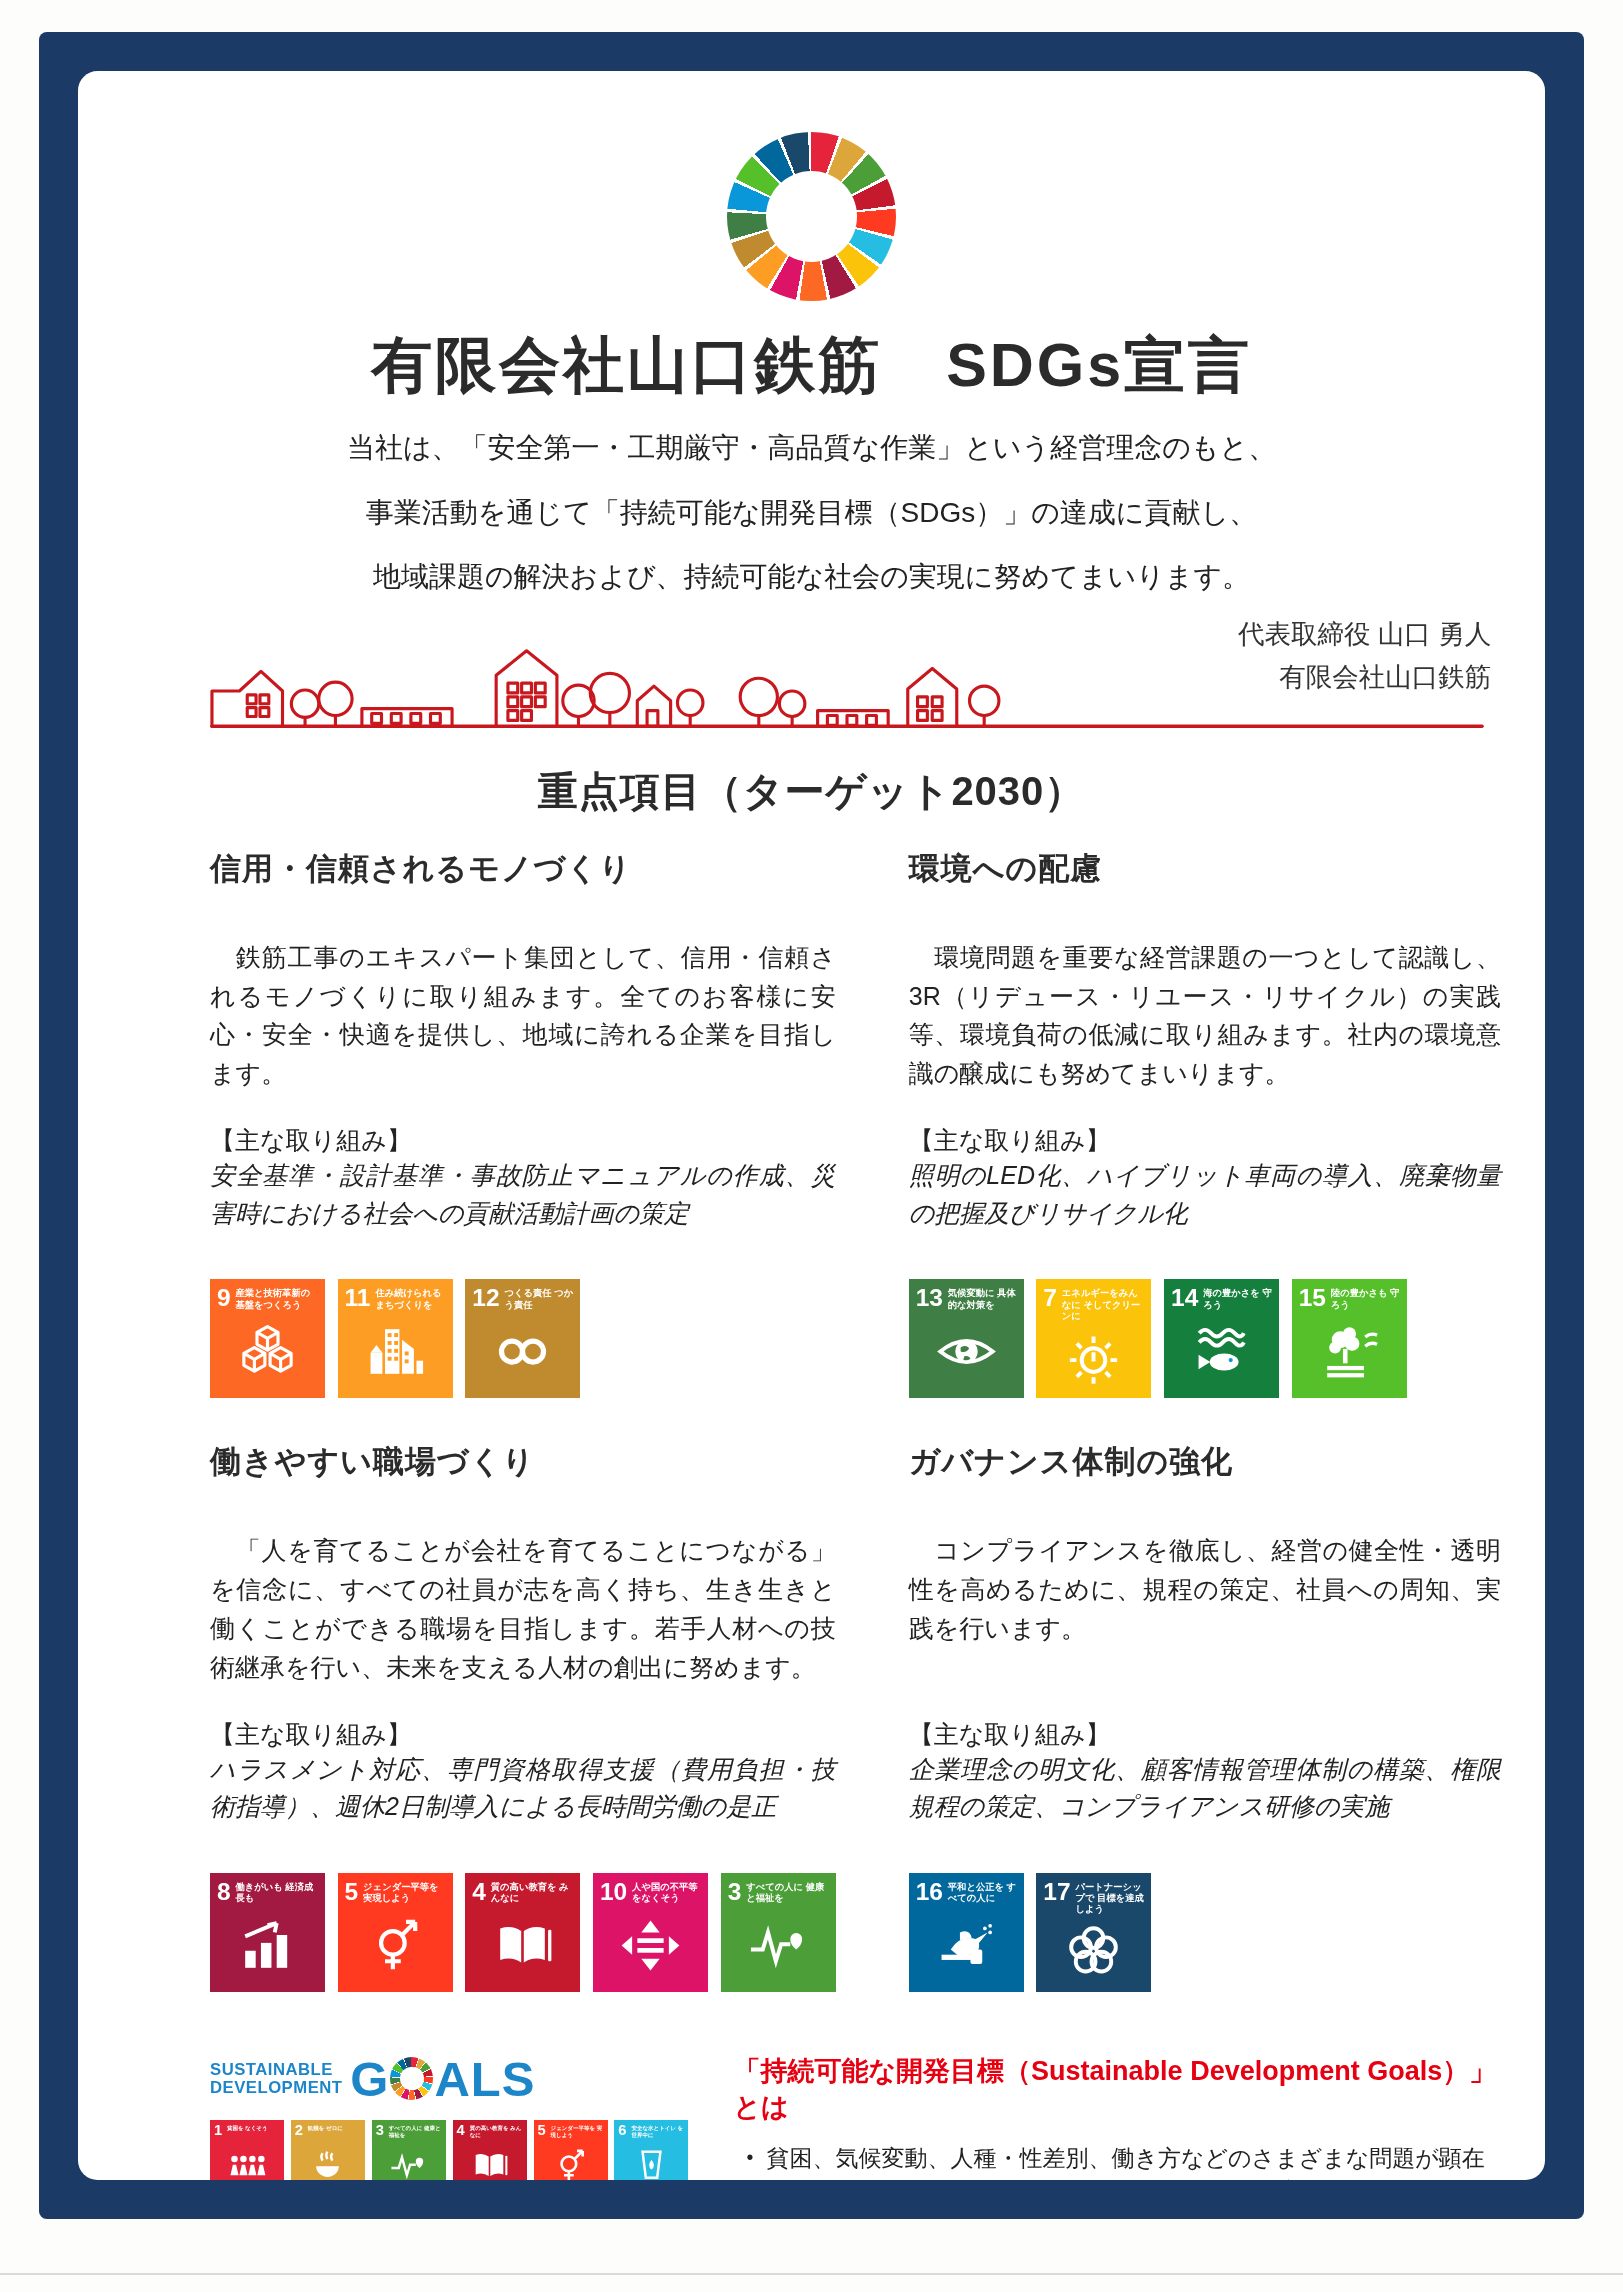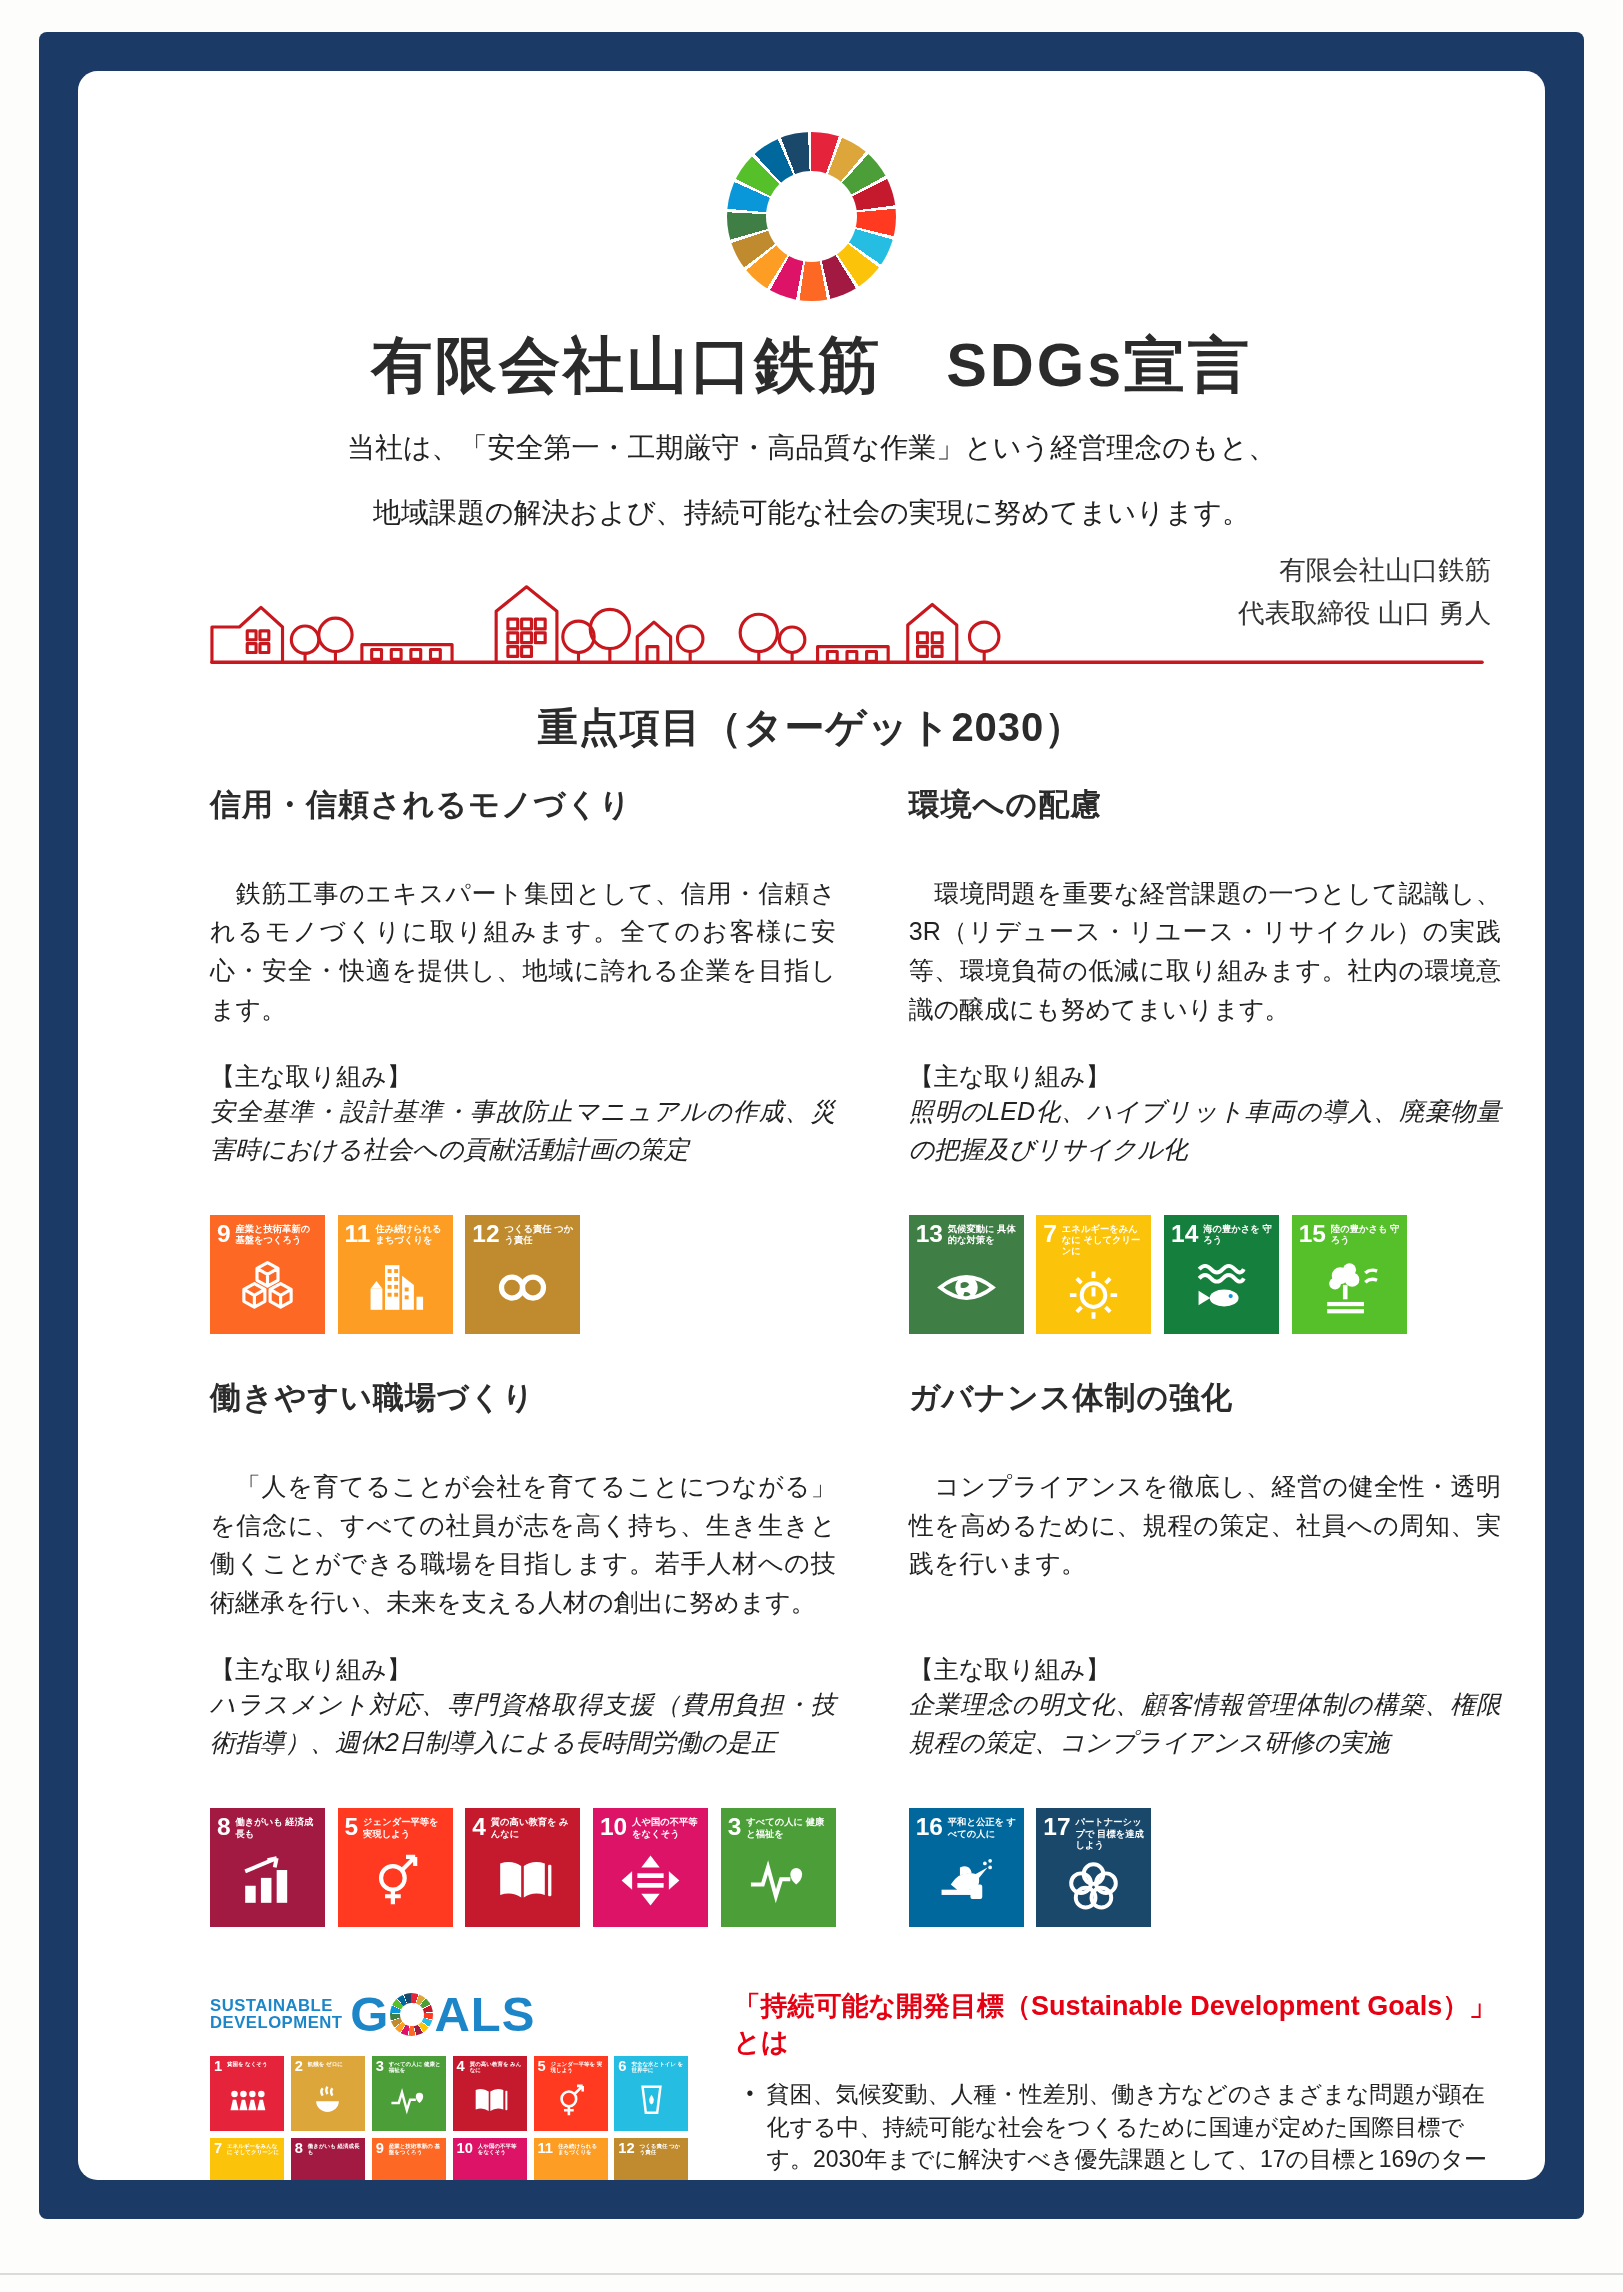--- a/index.html
+++ b/index.html
@@ -79,26 +79,27 @@
   <div class="content">
 
     <div class="ring sdg-wheel-main sdg-ring" style="background: conic-gradient(rgb(229, 36, 59) 0deg, rgb(229, 36, 59) 18.7765deg, rgb(255, 255, 255) 18.7765deg, rgb(255, 255, 255) 21.1765deg, rgb(221, 166, 58) 21.1765deg, rgb(221, 166, 58) 39.9529deg, rgb(255, 255, 255) 39.9529deg, rgb(255, 255, 255) 42.3529deg, rgb(76, 159, 56) 42.3529deg, rgb(76, 159, 56) 61.1294deg, rgb(255, 255, 255) 61.1294deg, rgb(255, 255, 255) 63.5294deg, rgb(197, 25, 45) 63.5294deg, rgb(197, 25, 45) 82.3059deg, rgb(255, 255, 255) 82.3059deg, rgb(255, 255, 255) 84.7059deg, rgb(255, 58, 33) 84.7059deg, rgb(255, 58, 33) 103.482deg, rgb(255, 255, 255) 103.482deg, rgb(255, 255, 255) 105.882deg, rgb(38, 189, 226) 105.882deg, rgb(38, 189, 226) 124.659deg, rgb(255, 255, 255) 124.659deg, rgb(255, 255, 255) 127.059deg, rgb(252, 195, 11) 127.059deg, rgb(252, 195, 11) 145.835deg, rgb(255, 255, 255) 145.835deg, rgb(255, 255, 255) 148.235deg, rgb(162, 25, 66) 148.235deg, rgb(162, 25, 66) 167.012deg, rgb(255, 255, 255) 167.012deg, rgb(255, 255, 255) 169.412deg, rgb(253, 105, 37) 169.412deg, rgb(253, 105, 37) 188.188deg, rgb(255, 255, 255) 188.188deg, rgb(255, 255, 255) 190.588deg, rgb(221, 19, 103) 190.588deg, rgb(221, 19, 103) 209.365deg, rgb(255, 255, 255) 209.365deg, rgb(255, 255, 255) 211.765deg, rgb(253, 157, 36) 211.765deg, rgb(253, 157, 36) 230.541deg, rgb(255, 255, 255) 230.541deg, rgb(255, 255, 255) 232.941deg, rgb(191, 139, 46) 232.941deg, rgb(191, 139, 46) 251.718deg, rgb(255, 255, 255) 251.718deg, rgb(255, 255, 255) 254.118deg, rgb(63, 126, 68) 254.118deg, rgb(63, 126, 68) 272.894deg, rgb(255, 255, 255) 272.894deg, rgb(255, 255, 255) 275.294deg, rgb(10, 151, 217) 275.294deg, rgb(10, 151, 217) 294.071deg, rgb(255, 255, 255) 294.071deg, rgb(255, 255, 255) 296.471deg, rgb(86, 192, 43) 296.471deg, rgb(86, 192, 43) 315.247deg, rgb(255, 255, 255) 315.247deg, rgb(255, 255, 255) 317.647deg, rgb(0, 104, 157) 317.647deg, rgb(0, 104, 157) 336.424deg, rgb(255, 255, 255) 336.424deg, rgb(255, 255, 255) 338.824deg, rgb(25, 72, 106) 338.824deg, rgb(25, 72, 106) 357.6deg, rgb(255, 255, 255) 357.6deg, rgb(255, 255, 255) 360deg);">
         <div class="hole"></div>
       </div>
 
     <h1 class="doc-title">有限会社山口鉄筋　SDGs宣言</h1>
 
     <div class="intro">
         <div class="intro-line">当社は、「安全第一・工期厳守・高品質な作業」という経営理念のもと、</div>
+        <div class="intro-line">事業活動を通じて「持続可能な開発目標（SDGs）」の達成に貢献し、</div>
         <div class="intro-line">地域課題の解決および、持続可能な社会の実現に努めてまいります。</div>
       </div>
 
     <div class="date-block">
+        <div class="date-line">代表取締役 山口 勇人</div>
         <div class="date-line">有限会社山口鉄筋</div>
-        <div class="date-line">代表取締役 山口 勇人</div>
       </div>
 
     <svg class="skyline" viewBox="0 0 1300 118">
       <g stroke="#c9171e" stroke-width="3.2" fill="none" stroke-linejoin="round" stroke-linecap="round">
         <path d="M2,96 V60 h28 l22,-20 22,20 V96"></path>
         <rect x="38" y="64" width="9" height="9"></rect>
           <rect x="51" y="64" width="9" height="9"></rect>
         <rect x="38" y="77" width="9" height="9"></rect>
           <rect x="51" y="77" width="9" height="9"></rect>
         <circle cx="97" cy="73" r="14"></circle>

